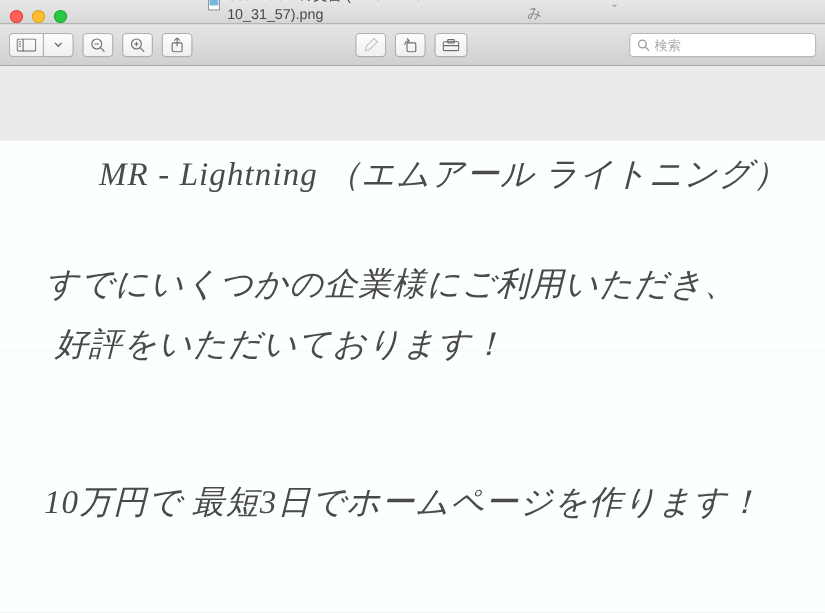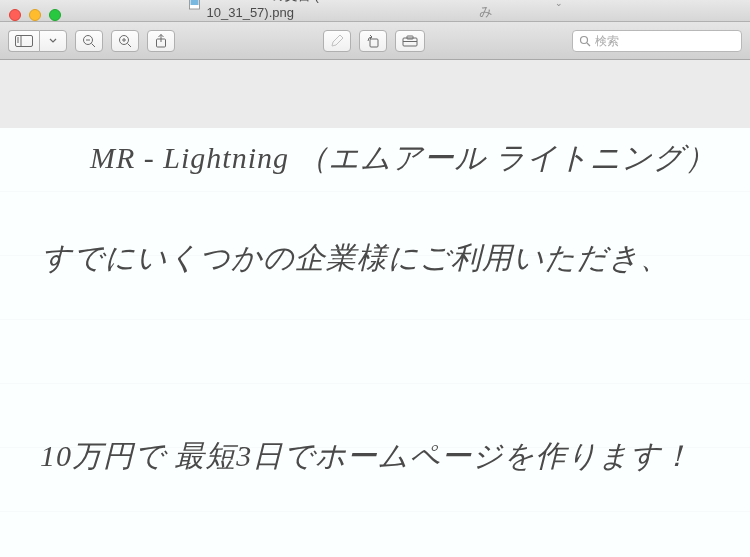--- a/index.html
+++ b/index.html
@@ -244,16 +244,17 @@
     </span>
     <input type="text" placeholder="検索" style="">
   </div>
 </div>
 
 <div class="content-area">
   <div class="document-image">
     <div class="paper">
       <div class="handwriting hw1">MR - Lightning （エムアール ライトニング）</div>
       <div class="handwriting hw2">すでにいくつかの企業様にご利用いただき、</div>
+      <div class="handwriting hw3">好評をいただいております！</div>
       <div class="handwriting hw4">10万円で 最短3日でホームページを作ります！</div>
     </div>
   </div>
 </div>
 
 </body></html>

